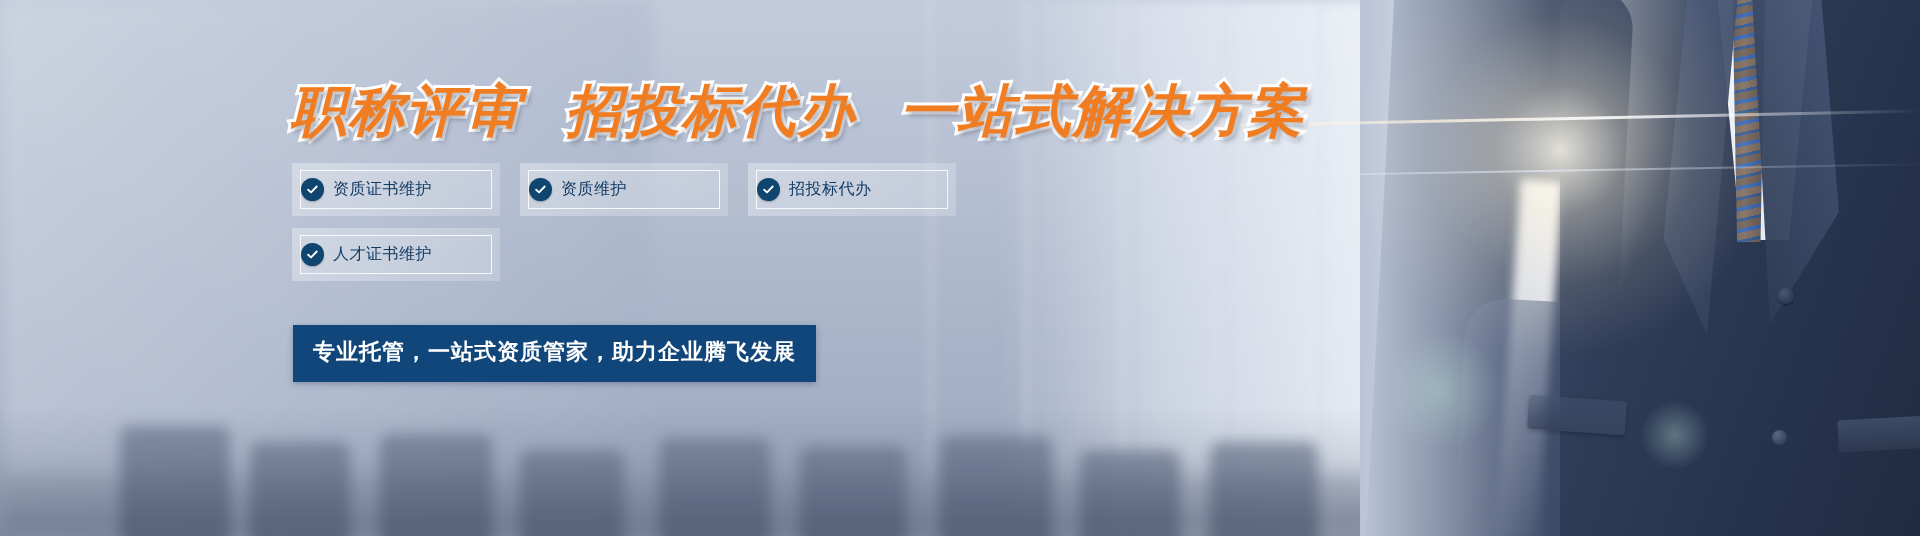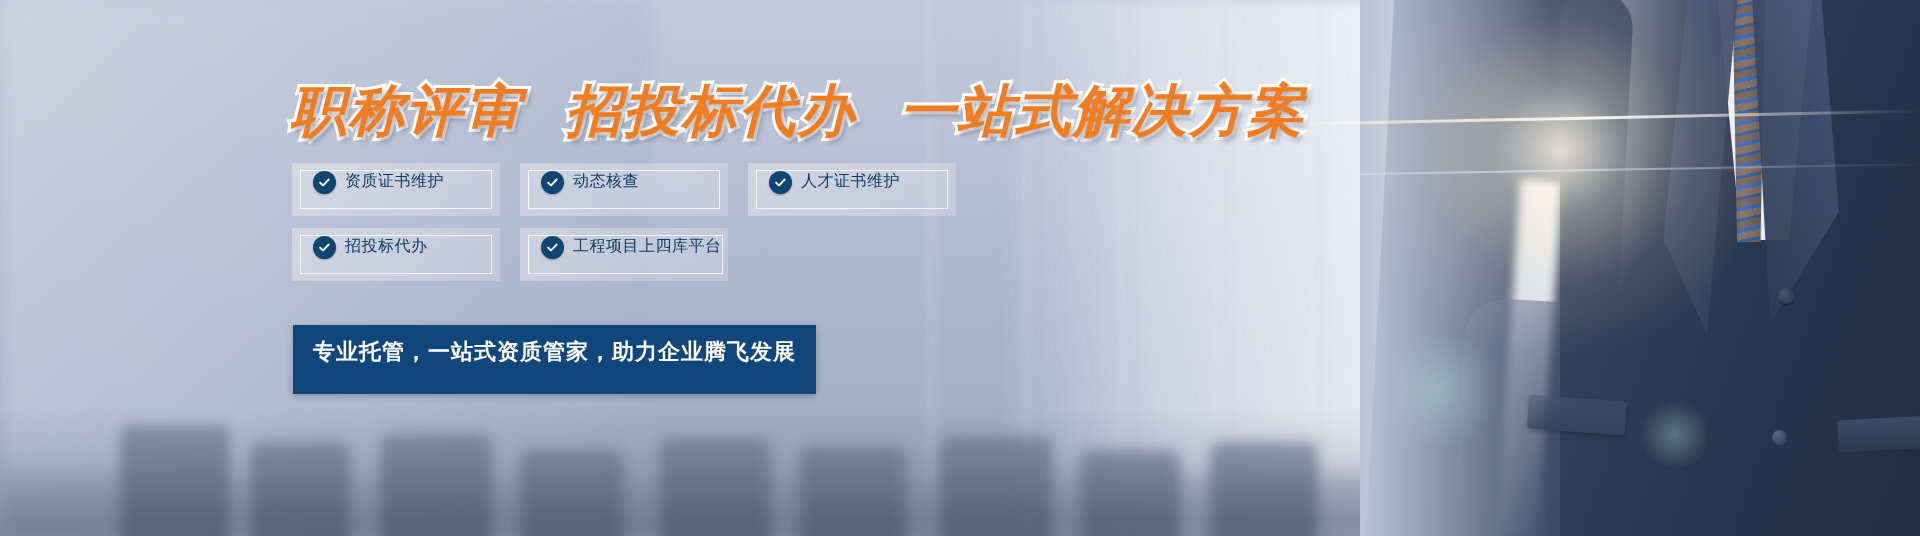--- a/index.html
+++ b/index.html
@@ -214,22 +214,22 @@
     width:208px;height:53px;
     background:linear-gradient(120deg,rgba(255,255,255,.34),rgba(255,255,255,.20));
     display:flex;align-items:center;
     padding:0;
     box-sizing:border-box;
   }
   .card-inner{
     margin:7px 8px;
     border:1px solid rgba(255,255,255,.85);
     height:39px;flex:1;
-    display:flex;align-items:flex-start;
-    padding-left:12px;
+    display:flex;align-items:center;
+    padding-left:0;
     box-sizing:border-box;
   }
   .check-icon{
     width:23px;height:23px;border-radius:50%;
     background:#10456f;
     display:inline-flex;align-items:center;justify-content:center;
     flex:0 0 auto;
     box-shadow:0 1px 2px rgba(0,0,0,.25);
   }
   .check-icon svg{display:block;}
@@ -238,21 +238,21 @@
     font-size:16px;color:#123a63;font-weight:400;
     white-space:nowrap;
     letter-spacing:.5px;
   }
 
   .tagline{
     position:absolute;left:293px;top:325px;
     background:#11467a;
     color:#ffffff;
     font-size:22px;font-weight:bold;letter-spacing:1px;
-    padding:12px 20px 27px 20px;
+    padding:12px 20px 15px 20px;
     white-space:nowrap;
     box-shadow:0 2px 6px rgba(20,40,70,.3);
   }
 </style>
 </head>
 <body>
 
 <div class="banner">
 
   <div class="bg-base"></div>
@@ -319,56 +319,46 @@
         </div>
       </div>
 
       <div class="card">
         <div class="card-inner">
           <span class="check-icon">
             <svg width="13" height="13" viewBox="0 0 16 16">
                 <path d="M2.6 8.3 L6.2 11.6 L13.2 4.3" stroke="#ffffff" stroke-width="2.3" fill="none" stroke-linecap="round" stroke-linejoin="round"></path>
               </svg>
           </span>
-          <span class="card-label">动态核查</span>
+          <span class="card-label">资质维护</span>
+        </div>
+      </div>
+
+      <div class="card">
+        <div class="card-inner">
+          <span class="check-icon">
+            <svg width="13" height="13" viewBox="0 0 16 16">
+                <path d="M2.6 8.3 L6.2 11.6 L13.2 4.3" stroke="#ffffff" stroke-width="2.3" fill="none" stroke-linecap="round" stroke-linejoin="round"></path>
+              </svg>
+          </span>
+          <span class="card-label">招投标代办</span>
         </div>
       </div>
 
       <div class="card">
         <div class="card-inner">
           <span class="check-icon">
             <svg width="13" height="13" viewBox="0 0 16 16">
                 <path d="M2.6 8.3 L6.2 11.6 L13.2 4.3" stroke="#ffffff" stroke-width="2.3" fill="none" stroke-linecap="round" stroke-linejoin="round"></path>
               </svg>
           </span>
           <span class="card-label">人才证书维护</span>
         </div>
       </div>
 
-      <div class="card">
-        <div class="card-inner">
-          <span class="check-icon">
-            <svg width="13" height="13" viewBox="0 0 16 16">
-                <path d="M2.6 8.3 L6.2 11.6 L13.2 4.3" stroke="#ffffff" stroke-width="2.3" fill="none" stroke-linecap="round" stroke-linejoin="round"></path>
-              </svg>
-          </span>
-          <span class="card-label">招投标代办</span>
-        </div>
-      </div>
-
-
-      <div class="card">
-        <div class="card-inner">
-          <span class="check-icon">
-            <svg width="13" height="13" viewBox="0 0 16 16">
-                <path d="M2.6 8.3 L6.2 11.6 L13.2 4.3" stroke="#ffffff" stroke-width="2.3" fill="none" stroke-linecap="round" stroke-linejoin="round"></path>
-              </svg>
-          </span>
-          <span class="card-label">工程项目上四库平台</span>
-        </div>
-      </div>
+
 
     </div>
 
     <div class="tagline">专业托管，一站式资质管家，助力企业腾飞发展</div>
 
   </div>
 </div>
 
 </body></html>

